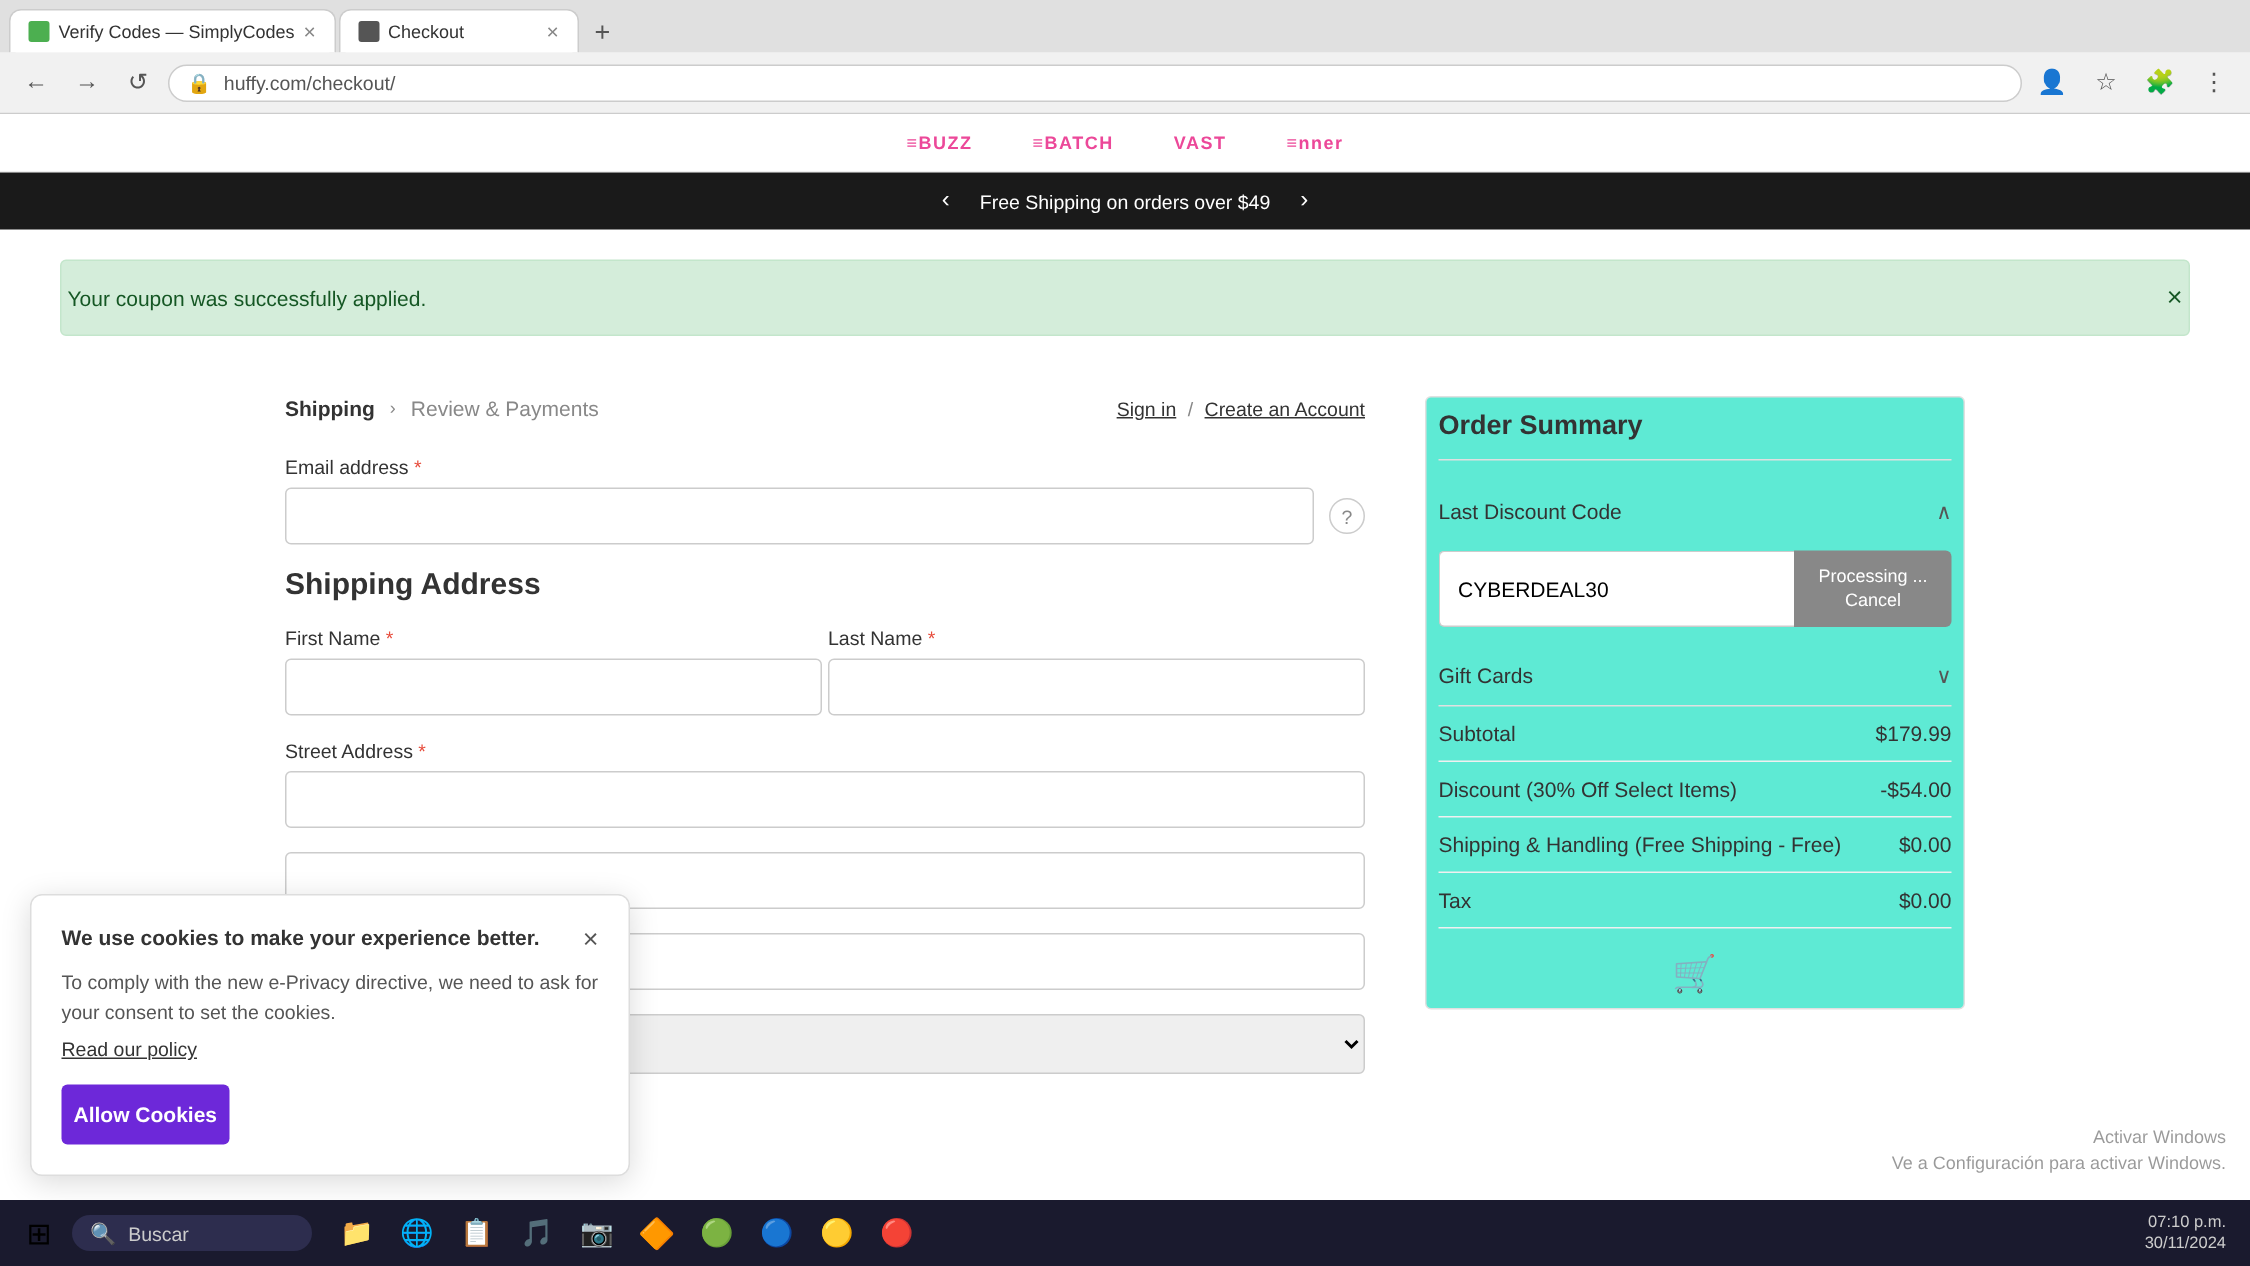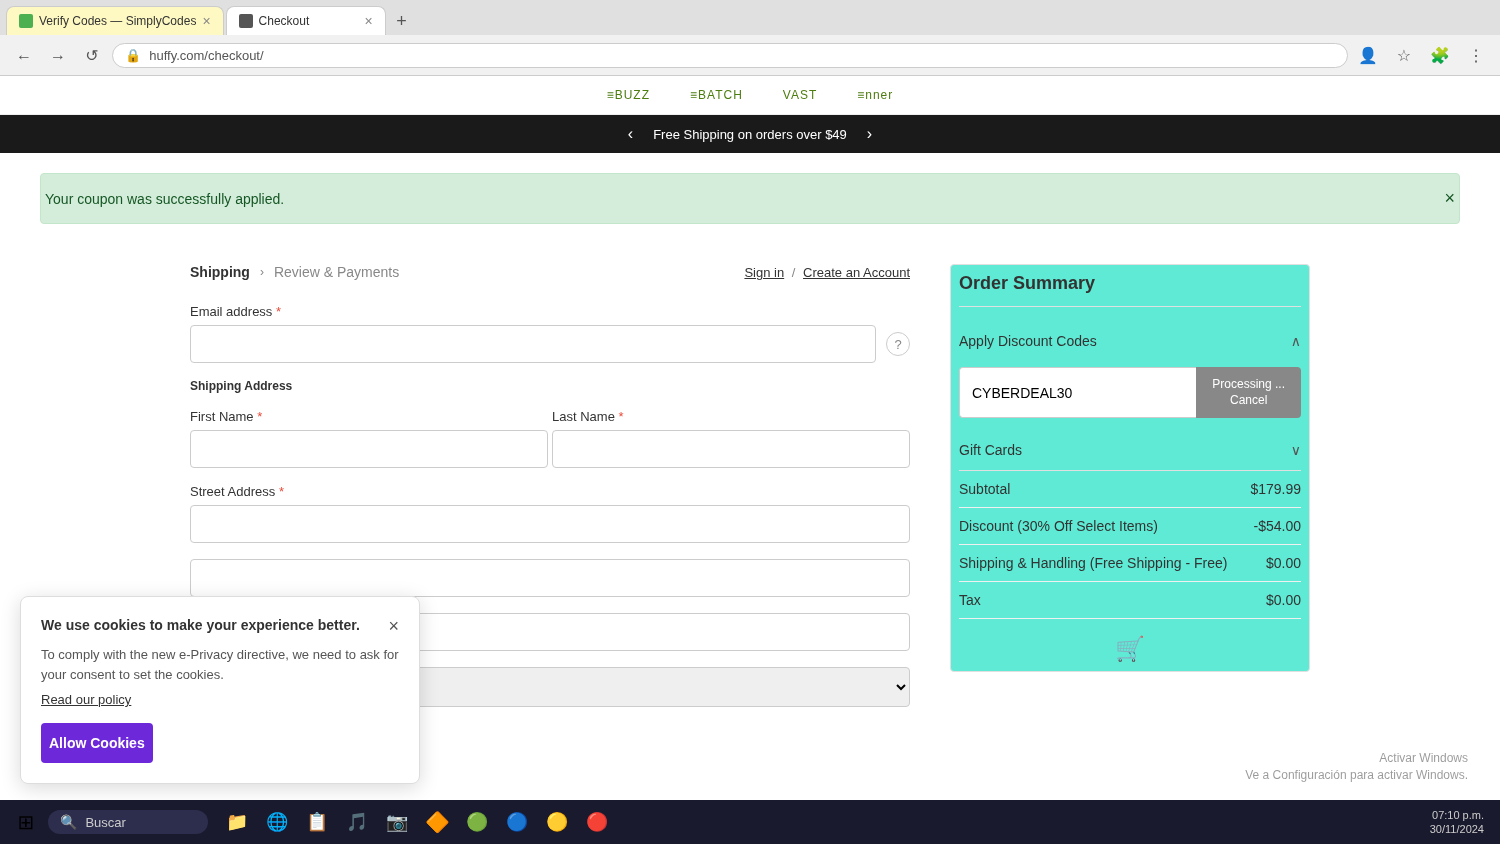--- a/index.html
+++ b/index.html
@@ -14,21 +14,21 @@
       display: flex;
       align-items: flex-end;
       padding: 6px 6px 0;
       background: #e0e0e0;
     }
     .browser-tab {
       display: flex;
       align-items: center;
       padding: 6px 12px;
       border-radius: 8px 8px 0 0;
-      background: #fef9c3;
+      background: #ffffff;
       font-size: 12px;
       color: #333;
       margin-right: 2px;
       min-width: 160px;
       border: 1px solid #ccc;
       border-bottom: none;
       gap: 6px;
       position: relative;
     }
     .browser-tab.active { background: #fff; }
@@ -75,23 +75,23 @@
     .site-header {
       display: flex;
       align-items: center;
       justify-content: center;
       padding: 12px 40px;
       border-bottom: 1px solid #eee;
       gap: 40px;
     }
     .brand-logo {
       font-size: 12px;
-      font-weight: normal;
+      font-weight: bold;
       letter-spacing: 1px;
-      color: #4d7c0f;
+      color: #ec4899;
     }
 
     
     .announcement-bar {
       background: #1a1a1a;
       color: #fff;
       text-align: center;
       padding: 10px 40px;
       display: flex;
       align-items: center;
@@ -144,21 +144,21 @@
     .breadcrumb-item { color: #333; font-size: 14px; }
     .breadcrumb-item.active { font-weight: bold; }
     .breadcrumb-item.inactive { color: #888; }
     .breadcrumb-arrow { color: #888; font-size: 12px; }
     .breadcrumb-auth { font-size: 13px; color: #666; }
     .breadcrumb-auth a { color: #333; text-decoration: underline; }
     .breadcrumb-auth span { color: #888; margin: 0 4px; }
 
     
     .form-section-title {
-      font-size: 12px;
+      font-size: 20px;
       font-weight: bold;
       margin-bottom: 16px;
       color: #333;
     }
 
     .form-group { margin-bottom: 16px; }
     .form-label {
       font-size: 13px;
       color: #333;
       margin-bottom: 6px;
@@ -410,21 +410,21 @@
       color: #ccc;
       font-size: 11px;
       padding-right: 8px;
     }
     .taskbar-time { text-align: right; line-height: 1.3; }
 
     
     .activation-watermark {
       position: fixed;
       bottom: 60px;
-      right: 32px;
+      right: 16px;
       color: rgba(0,0,0,0.4);
       font-size: 12px;
       text-align: right;
       line-height: 1.4;
       z-index: 100;
     }
   </style>
 </head>
 <body>
 
@@ -548,21 +548,21 @@
       </div>
     </div>
   </div>
 
   <div class="right-column">
     <div class="order-summary">
       <div class="order-summary-title">Order Summary</div>
 
       <div class="discount-section">
         <div class="discount-header">
-          <span>Apply Discount Codes</span>
+          <span>Last Discount Code</span>
           <span class="discount-chevron">∧</span>
         </div>
         <div class="discount-input-row">
           <input class="discount-code-input" type="text" value="CYBERDEAL30" style="">
           <button class="processing-btn">
             <span class="processing-text">Processing ...</span>
             <span class="cancel-text">Cancel</span>
           </button>
         </div>
       </div>

